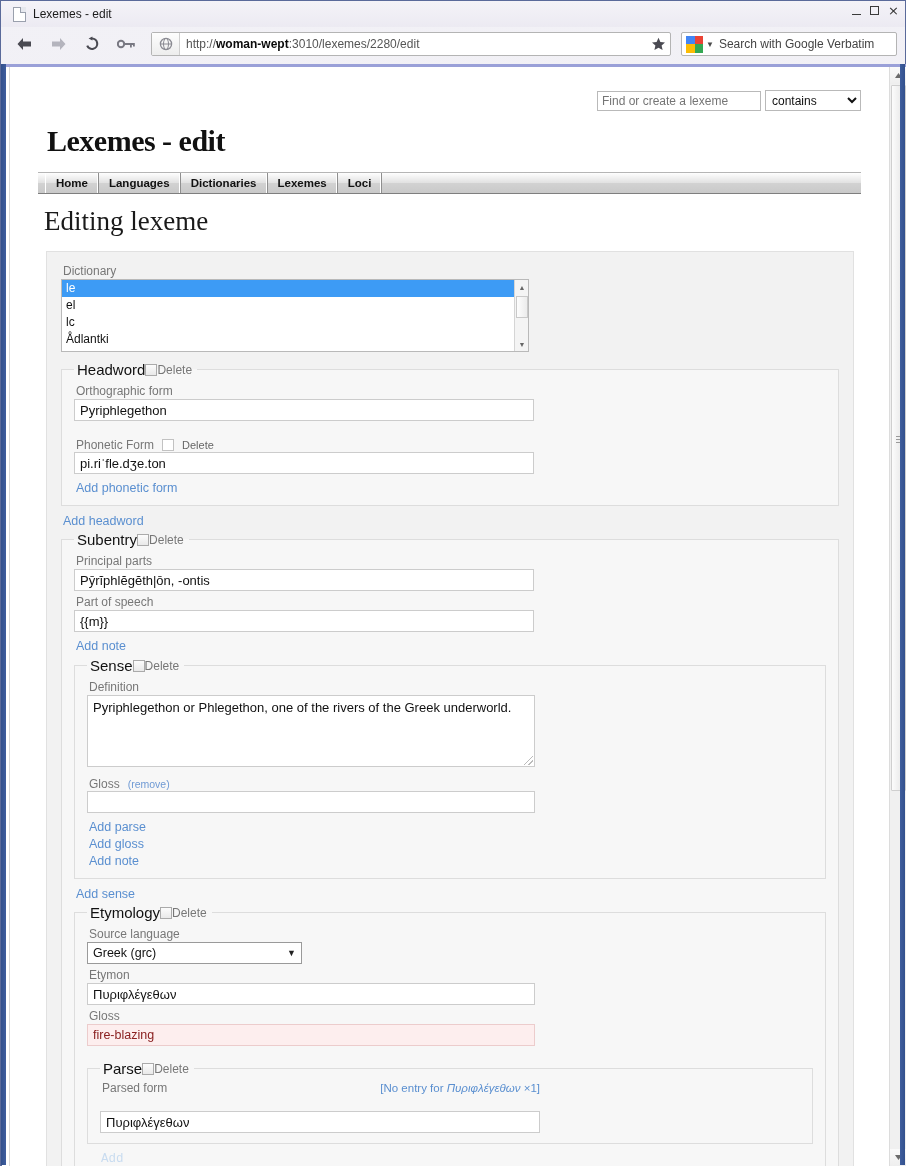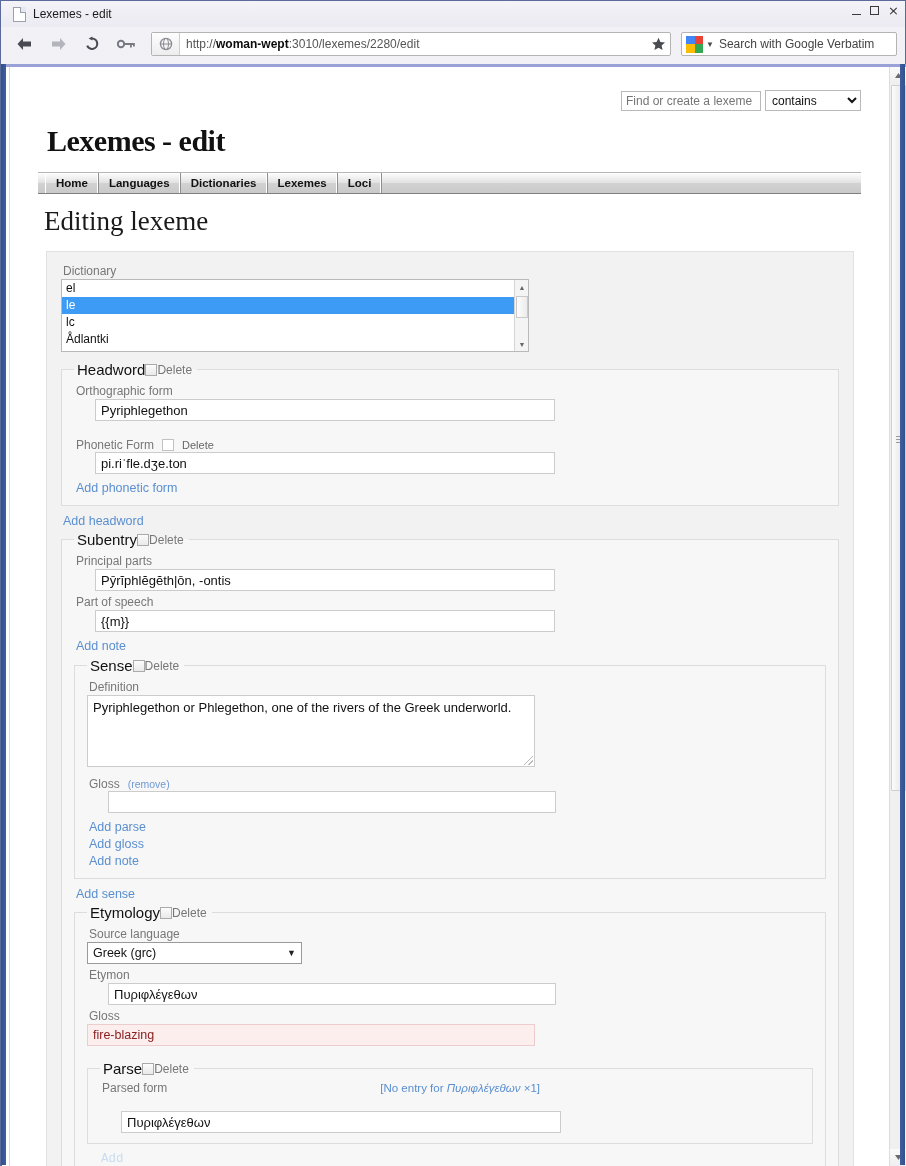--- a/index.html
+++ b/index.html
@@ -168,21 +168,21 @@
     font-size: 13px;
     color: #222;
     position: relative;
   }
   .topsearch {
     display: flex; justify-content: flex-end; align-items: center;
     gap: 4px;
     padding-top: 23px;
   }
   .find-input {
-    width: 140px; height: 20px;
+    width: 164px; height: 20px;
     border: 1px solid #b9b9b9;
     background: #fff;
     font-size: 12px; color: #8c8c8c;
     padding: 0 4px;
     font-family: "Liberation Sans", sans-serif;
   }
   .contains-select {
     width: 96px; height: 21px;
     border: 1px solid #b9b9b9;
     background: #fff;
@@ -286,21 +286,21 @@
   }
   .cbx.light { border-color: #c2c2c2; background:#fff; }
 
   .txtinput {
     height: 22px;
     border: 1px solid #cccccc;
     background: #ffffff;
     font-size: 13px; color: #111;
     padding: 0 5px;
     font-family: "Liberation Sans", sans-serif;
-    display: flex; align-items: center; margin-left: 21px;
+    display: flex; align-items: center;
   }
   .w460 { width: 460px; }
   .w448 { width: 448px; }
   .w440 { width: 440px; }
   .linkrow {
     font-size: 12.5px; color: #5a8fd0;
     margin: 7px 0 0 2px;
     cursor: pointer;
   }
   .linkrow.tight { margin-top: 3px; }
@@ -456,22 +456,22 @@
           <div class="navtab">Loci</div>
           <div class="navtab-fill"></div>
         </div>
 
         <h1 class="page-h1">Editing lexeme</h1>
 
         <div class="outerpanel">
 
           <div class="fieldlabel">Dictionary</div>
           <div class="listbox">
+            <div class="opt sel">le</div>
             <div class="opt">el</div>
-            <div class="opt sel">le</div>
             <div class="opt">lc</div>
             <div class="opt">Ådlantki</div>
             <div class="lb-scroll">
               <div class="a up">▲</div>
               <div class="th"></div>
               <div class="a dn">▼</div>
             </div>
           </div>
 
           <fieldset class="box">

